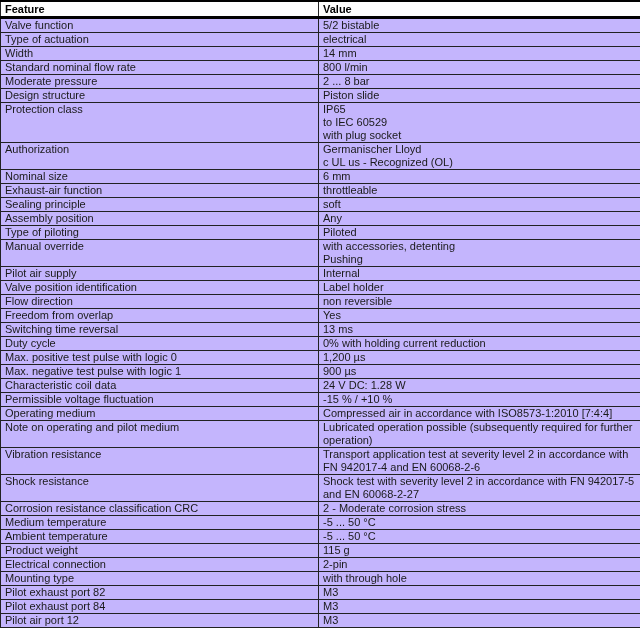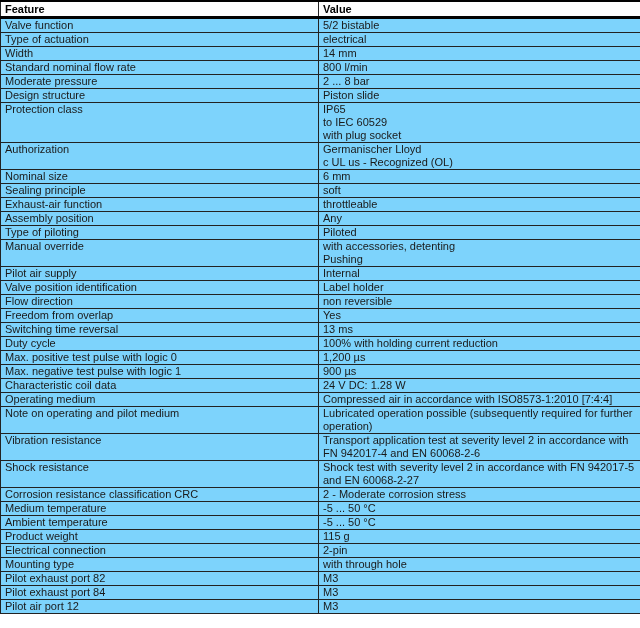--- a/index.html
+++ b/index.html
@@ -9,21 +9,21 @@
     width: 640px;
     height: 628px;
     overflow: hidden;
     background: #ffffff;
     font-family: "Liberation Sans", sans-serif;
   }
   table.spec {
     width: 640px;
     border-collapse: collapse;
     table-layout: fixed;
-    background: #7dd3fc;
+    background: #c4b5fd;
   }
   col.col-feature { width: 318px; }
   col.col-value  { width: 322px; }
   table.spec th, table.spec td {
     border: 1px solid #222222;
     padding: 0 3px 0 4px;
     vertical-align: top;
     text-align: left;
     font-size: 11px;
     line-height: 13px;
@@ -90,26 +90,26 @@
       <tr>
         <td>Authorization</td>
         <td>Germanischer Lloyd
 c UL us - Recognized (OL)</td>
       </tr>
       <tr>
         <td>Nominal size</td>
         <td>6 mm</td>
       </tr>
       <tr>
+        <td>Exhaust-air function</td>
+        <td>throttleable</td>
+      </tr>
+      <tr>
         <td>Sealing principle</td>
         <td>soft</td>
-      </tr>
-      <tr>
-        <td>Exhaust-air function</td>
-        <td>throttleable</td>
       </tr>
       <tr>
         <td>Assembly position</td>
         <td>Any</td>
       </tr>
       <tr>
         <td>Type of piloting</td>
         <td>Piloted</td>
       </tr>
       <tr>
@@ -132,33 +132,37 @@
       <tr>
         <td>Freedom from overlap</td>
         <td>Yes</td>
       </tr>
       <tr>
         <td>Switching time reversal</td>
         <td>13 ms</td>
       </tr>
       <tr>
         <td>Duty cycle</td>
-        <td>100% with holding current reduction</td>
+        <td>0% with holding current reduction</td>
       </tr>
       <tr>
         <td>Max. positive test pulse with logic 0</td>
         <td>1,200 µs</td>
       </tr>
       <tr>
         <td>Max. negative test pulse with logic 1</td>
         <td>900 µs</td>
       </tr>
       <tr>
         <td>Characteristic coil data</td>
         <td>24 V DC: 1.28 W</td>
+      </tr>
+      <tr>
+        <td>Permissible voltage fluctuation</td>
+        <td>-15 % / +10 %</td>
       </tr>
       <tr>
         <td>Operating medium</td>
         <td>Compressed air in accordance with ISO8573-1:2010 [7:4:4]</td>
       </tr>
       <tr>
         <td>Note on operating and pilot medium</td>
         <td>Lubricated operation possible (subsequently required for further operation)</td>
       </tr>
       <tr>

